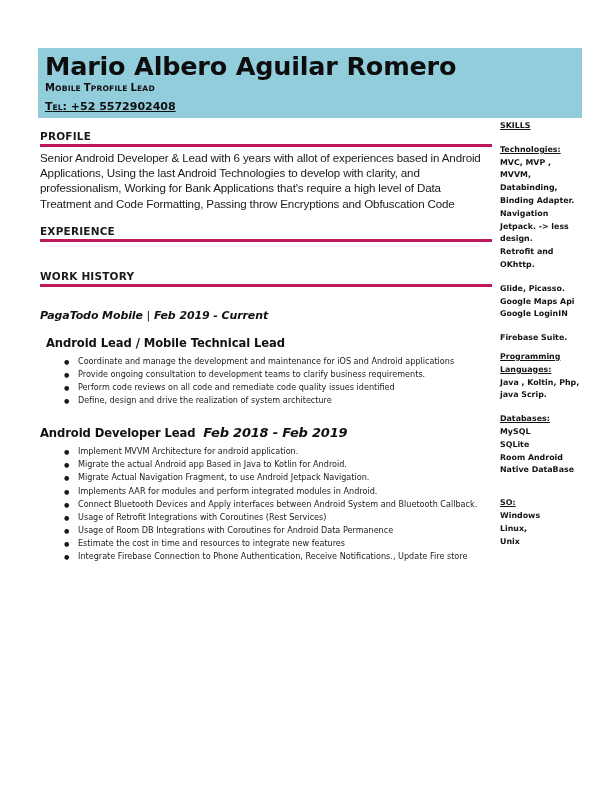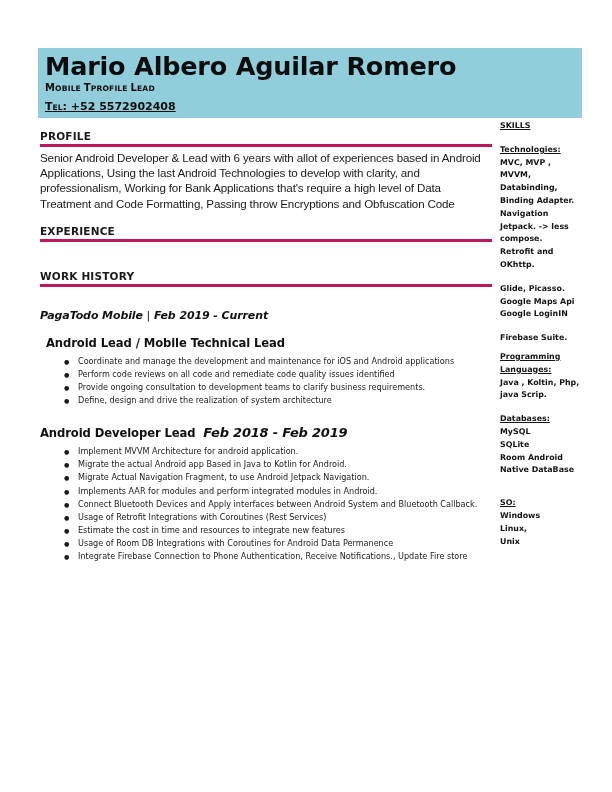--- a/index.html
+++ b/index.html
@@ -207,56 +207,56 @@
     <div class="spacer-22"></div>
 
     <div class="job-title-line"><span>PagaTodo Mobile</span>&nbsp;<span class="sep">|</span>&nbsp;<span>Feb 2019 - Current</span></div>
 
     <div class="spacer-14"></div>
 
     <div class="role-head">Android Lead / Mobile Technical Lead</div>
     <div style="height:5px"></div>
     <ul class="bullets">
       <li class="justify">Coordinate and manage the development and maintenance for iOS and Android applications</li>
+      <li>Provide ongoing consultation to development teams to clarify business requirements.</li>
       <li>Perform code reviews on all code and remediate code quality issues identified</li>
-      <li>Provide ongoing consultation to development teams to clarify business requirements.</li>
       <li>Define, design and drive the realization of system architecture</li>
     </ul>
 
     <div class="spacer-18"></div>
 
     <div class="role-head-2"><span>Android Developer Lead</span>&nbsp;&nbsp;<span class="dates">Feb 2018 - Feb 2019</span></div>
     <div style="height:5px"></div>
     <ul class="bullets">
       <li>Implement MVVM Architecture for android application.</li>
       <li>Migrate the actual Android app Based in Java to Kotlin for Android.</li>
       <li>Migrate Actual Navigation Fragment, to use Android Jetpack Navigation.</li>
       <li>Implements AAR for modules and perform integrated modules in Android.</li>
       <li class="justify">Connect Bluetooth Devices and Apply interfaces between Android System and Bluetooth Callback.</li>
       <li>Usage of Retrofit Integrations with Coroutines (Rest Services)</li>
+      <li>Usage of Room DB Integrations with Coroutines for Android Data Permanence</li>
       <li>Estimate the cost in time and resources to integrate new features</li>
-      <li>Usage of Room DB Integrations with Coroutines for Android Data Permanence</li>
       <li>Integrate Firebase Connection to Phone Authentication, Receive Notifications., Update Fire store</li>
     </ul>
 
   </div>
 
   <div class="side-col">
 
     <span class="side-head">SKILLS</span>
     <div class="side-gap"></div>
 
     <span class="side-head">Technologies:</span>
     <span class="side-line">MVC, MVP ,</span>
     <span class="side-line">MVVM,</span>
     <span class="side-line">Databinding,</span>
     <span class="side-line">Binding Adapter.</span>
     <span class="side-line">Navigation</span>
     <span class="side-line">Jetpack. -&gt; less</span>
-    <span class="side-line">compose.</span>
+    <span class="side-line">design.</span>
     <span class="side-line">Retrofit and</span>
     <span class="side-line">OKhttp.</span>
 
     <div class="side-gap"></div>
 
     <span class="side-line">Glide, Picasso.</span>
     <span class="side-line">Google Maps Api</span>
     <span class="side-line">Google LoginIN</span>
 
     <div class="side-gap"></div>

